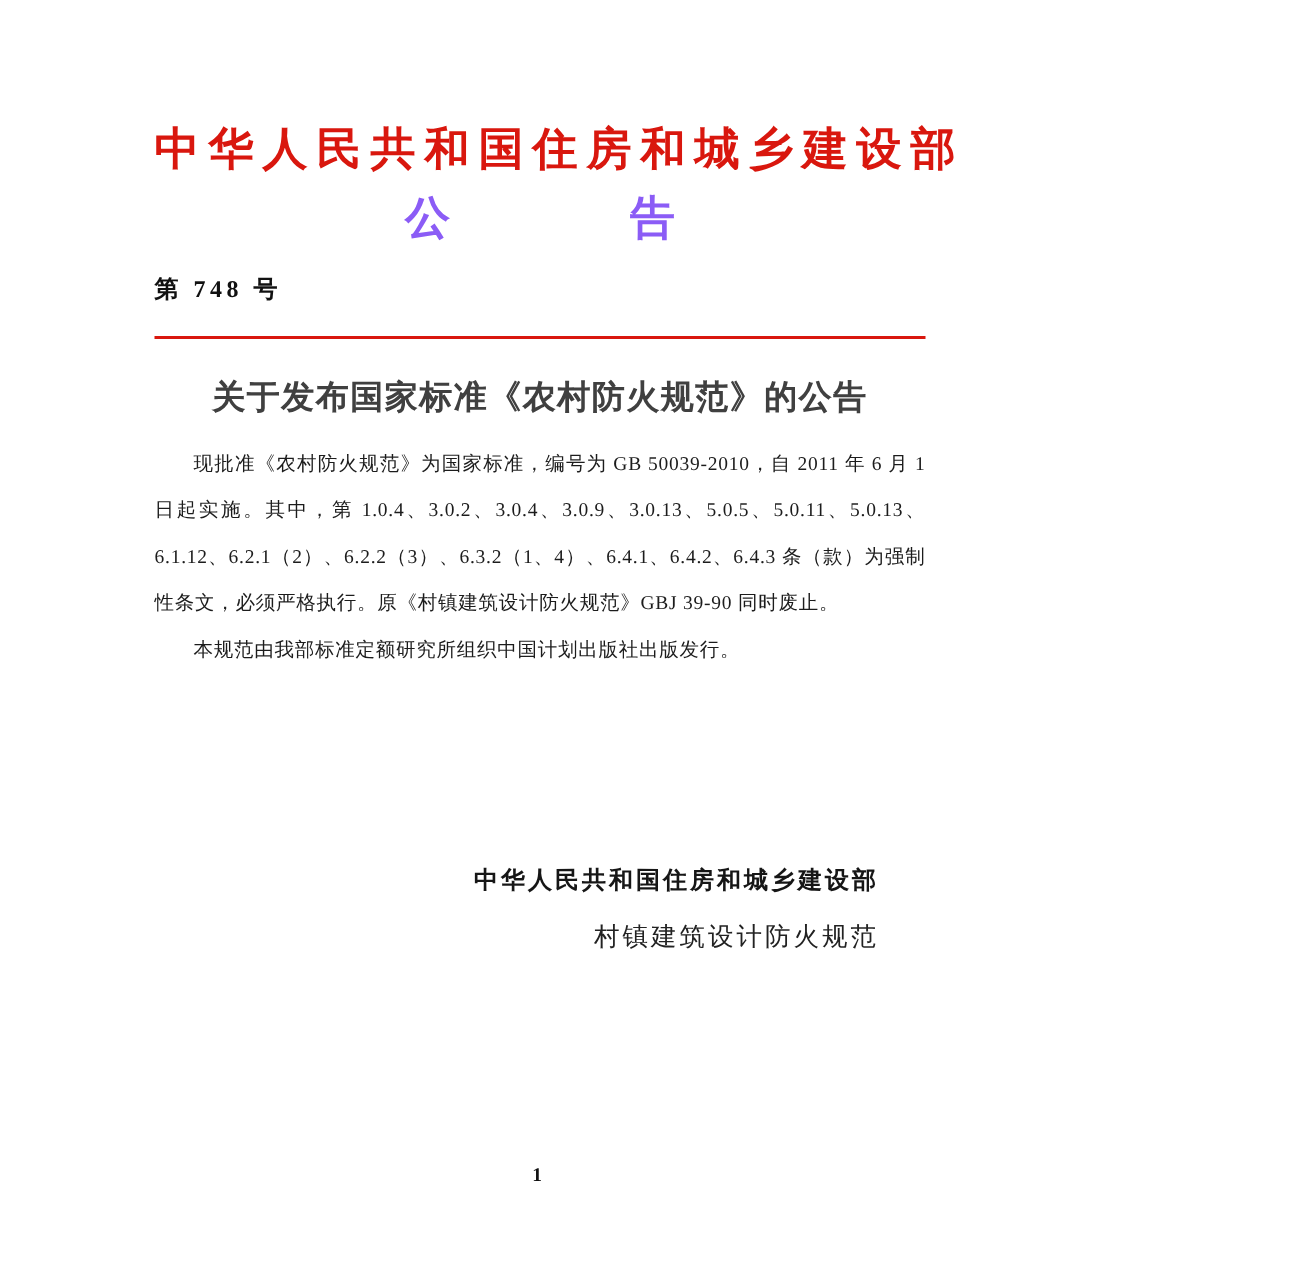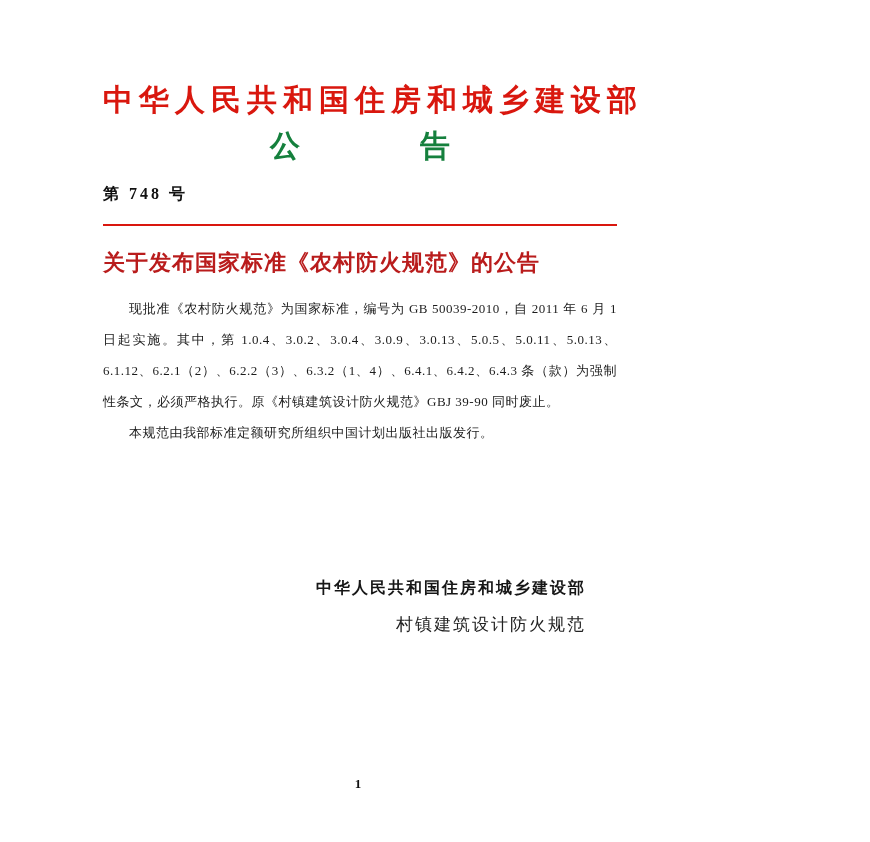--- a/index.html
+++ b/index.html
@@ -50,27 +50,27 @@
     color: #111111;
   }
   .red-rule {
     margin: 20px 0 0 0;
     border: none;
     border-top: 2px solid #d9170e;
     height: 0;
   }
   .subject-title {
     margin-top: 25px;
+    text-align: center;
     font-size: 22px;
     line-height: 28px;
     font-weight: bold;
     letter-spacing: 1px;
-    color: #b91c1c;
+    color: #404040;
     white-space: nowrap;
-    font-family: Liberation Mono, monospace;
   }
   .body-para {
     margin: 0;
     font-size: 13px;
     line-height: 31px;
     letter-spacing: 0.5px;
     text-align: justify;
     text-indent: 2em;
     color: #1c1c1c;
   }
@@ -114,21 +114,21 @@
   .accent { color: #d9170e; }
 </style>
 </head>
 <body>
 
 <div class="page">
   <div class="content">
 
     <div class="ministry-title accent" style="color: rgb(217, 23, 14);">中华人民共和国住房和城乡建设部</div>
 
-    <div class="announcement-title accent" style="color: #15803d;">公　　　　告</div>
+    <div class="announcement-title accent" style="color: #8b5cf6;">公　　　　告</div>
 
     <div class="doc-number">第 748 号</div>
 
     <hr class="red-rule accent-border" style="border-top-color: rgb(217, 23, 14);">
 
     <div class="subject-title">关于发布国家标准《农村防火规范》的公告</div>
 
     <p class="body-para first">现批准《农村防火规范》为国家标准，编号为 GB 50039-2010，自 2011 年 6 月 1 日起实施。其中，第 1.0.4、3.0.2、3.0.4、3.0.9、3.0.13、5.0.5、5.0.11、5.0.13、6.1.12、6.2.1（2）、6.2.2（3）、6.3.2（1、4）、6.4.1、6.4.2、6.4.3 条（款）为强制性条文，必须严格执行。原《村镇建筑设计防火规范》GBJ 39-90 同时废止。</p>
 
     <p class="body-para">本规范由我部标准定额研究所组织中国计划出版社出版发行。</p>

